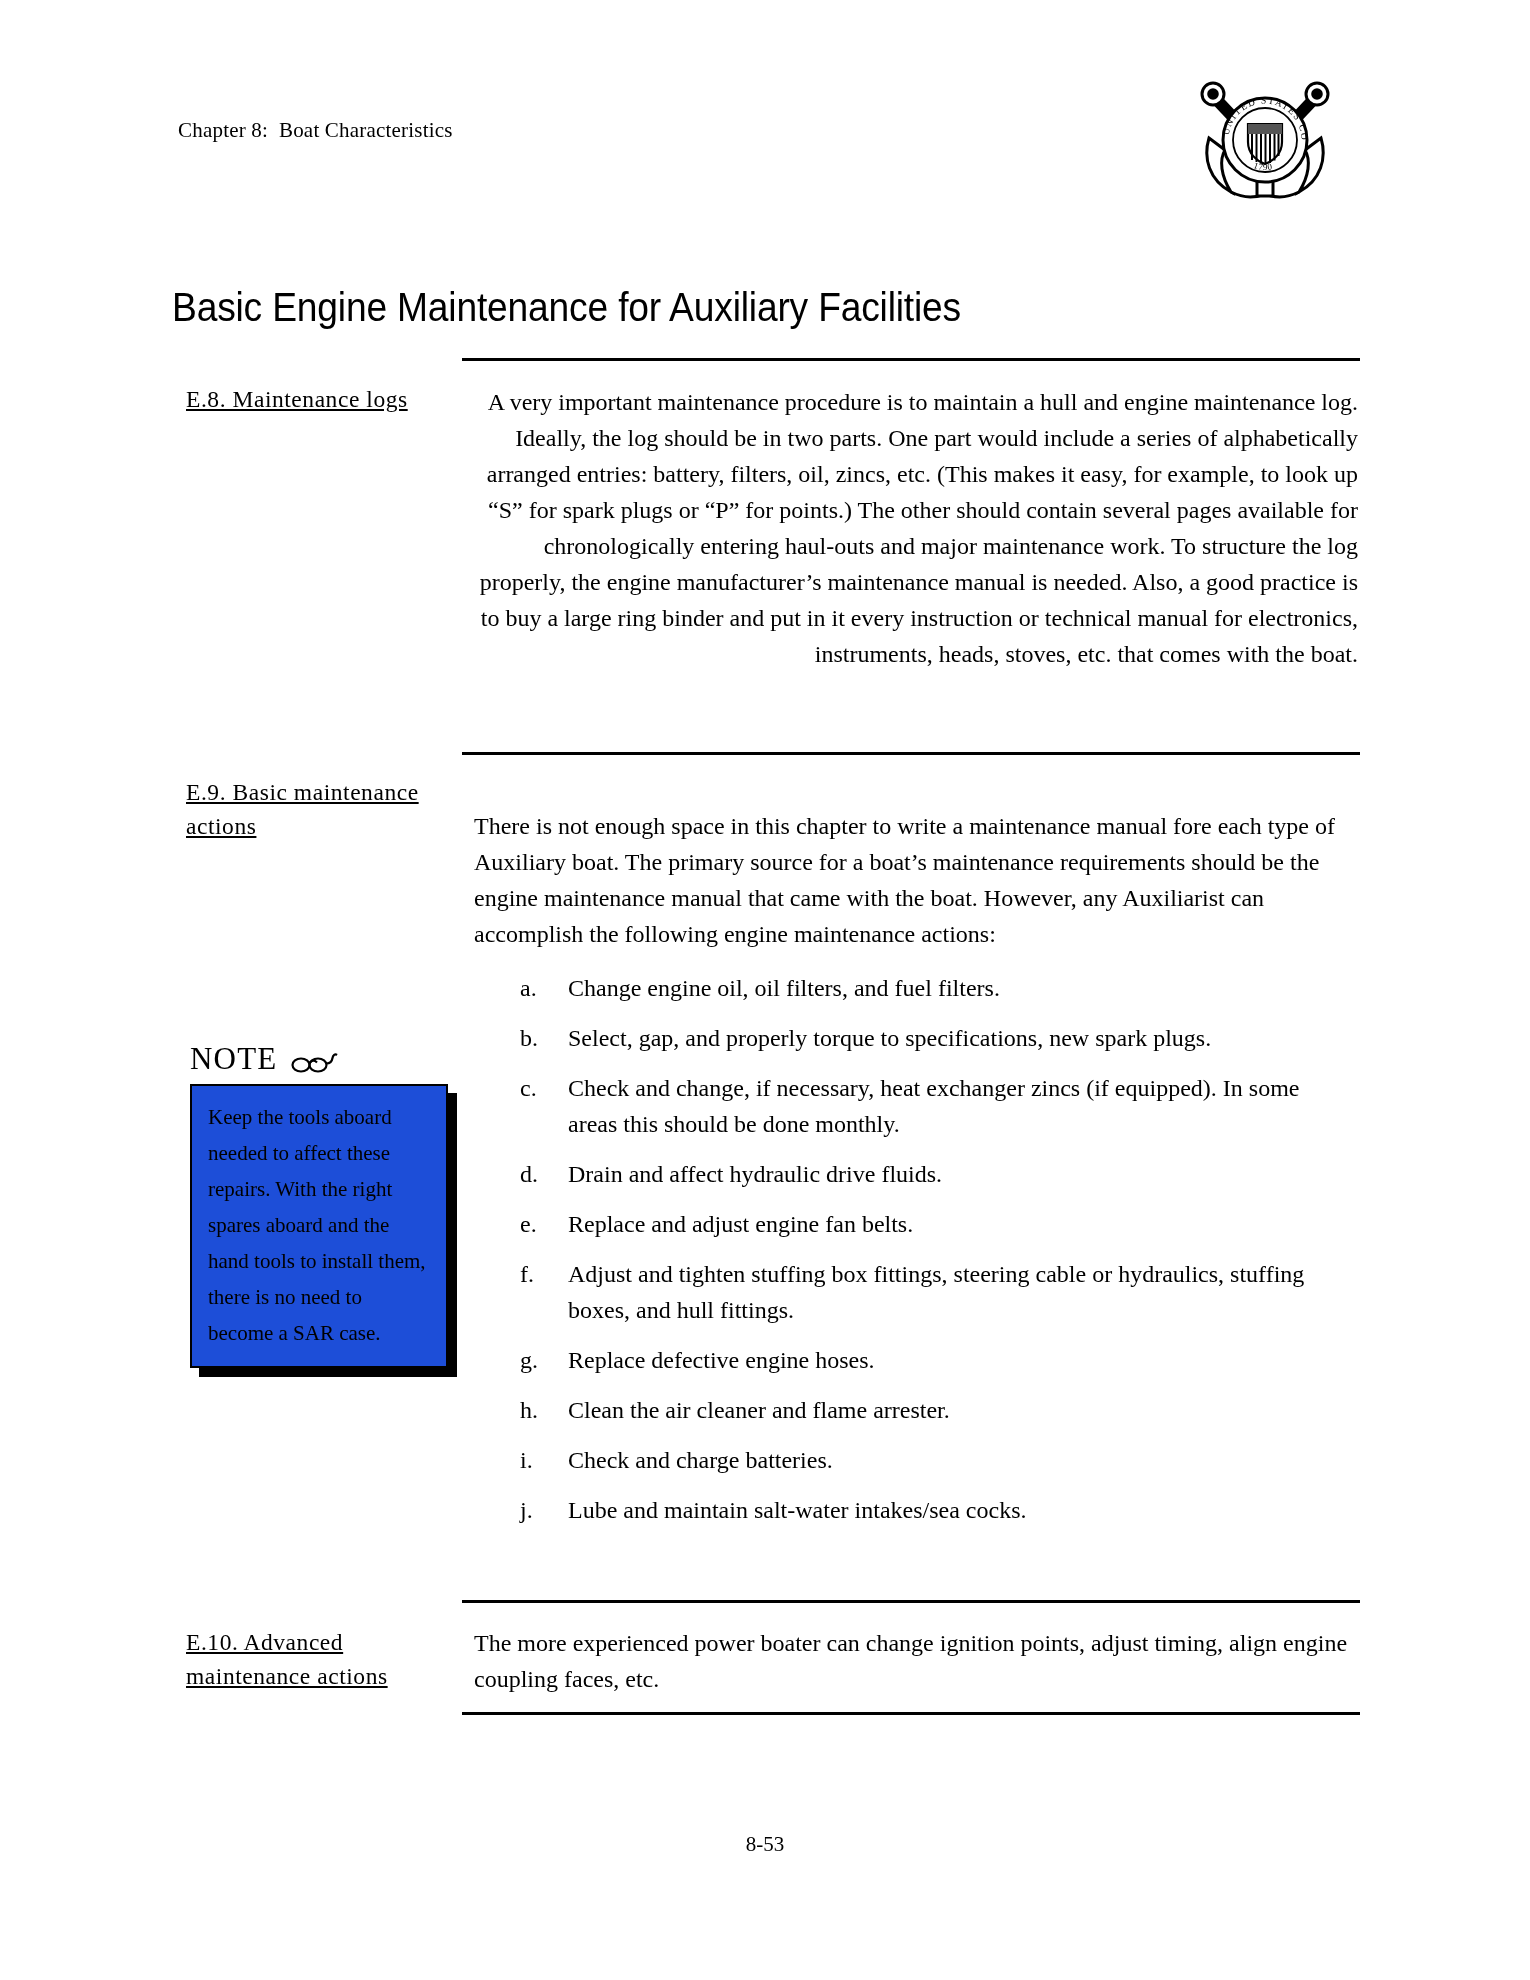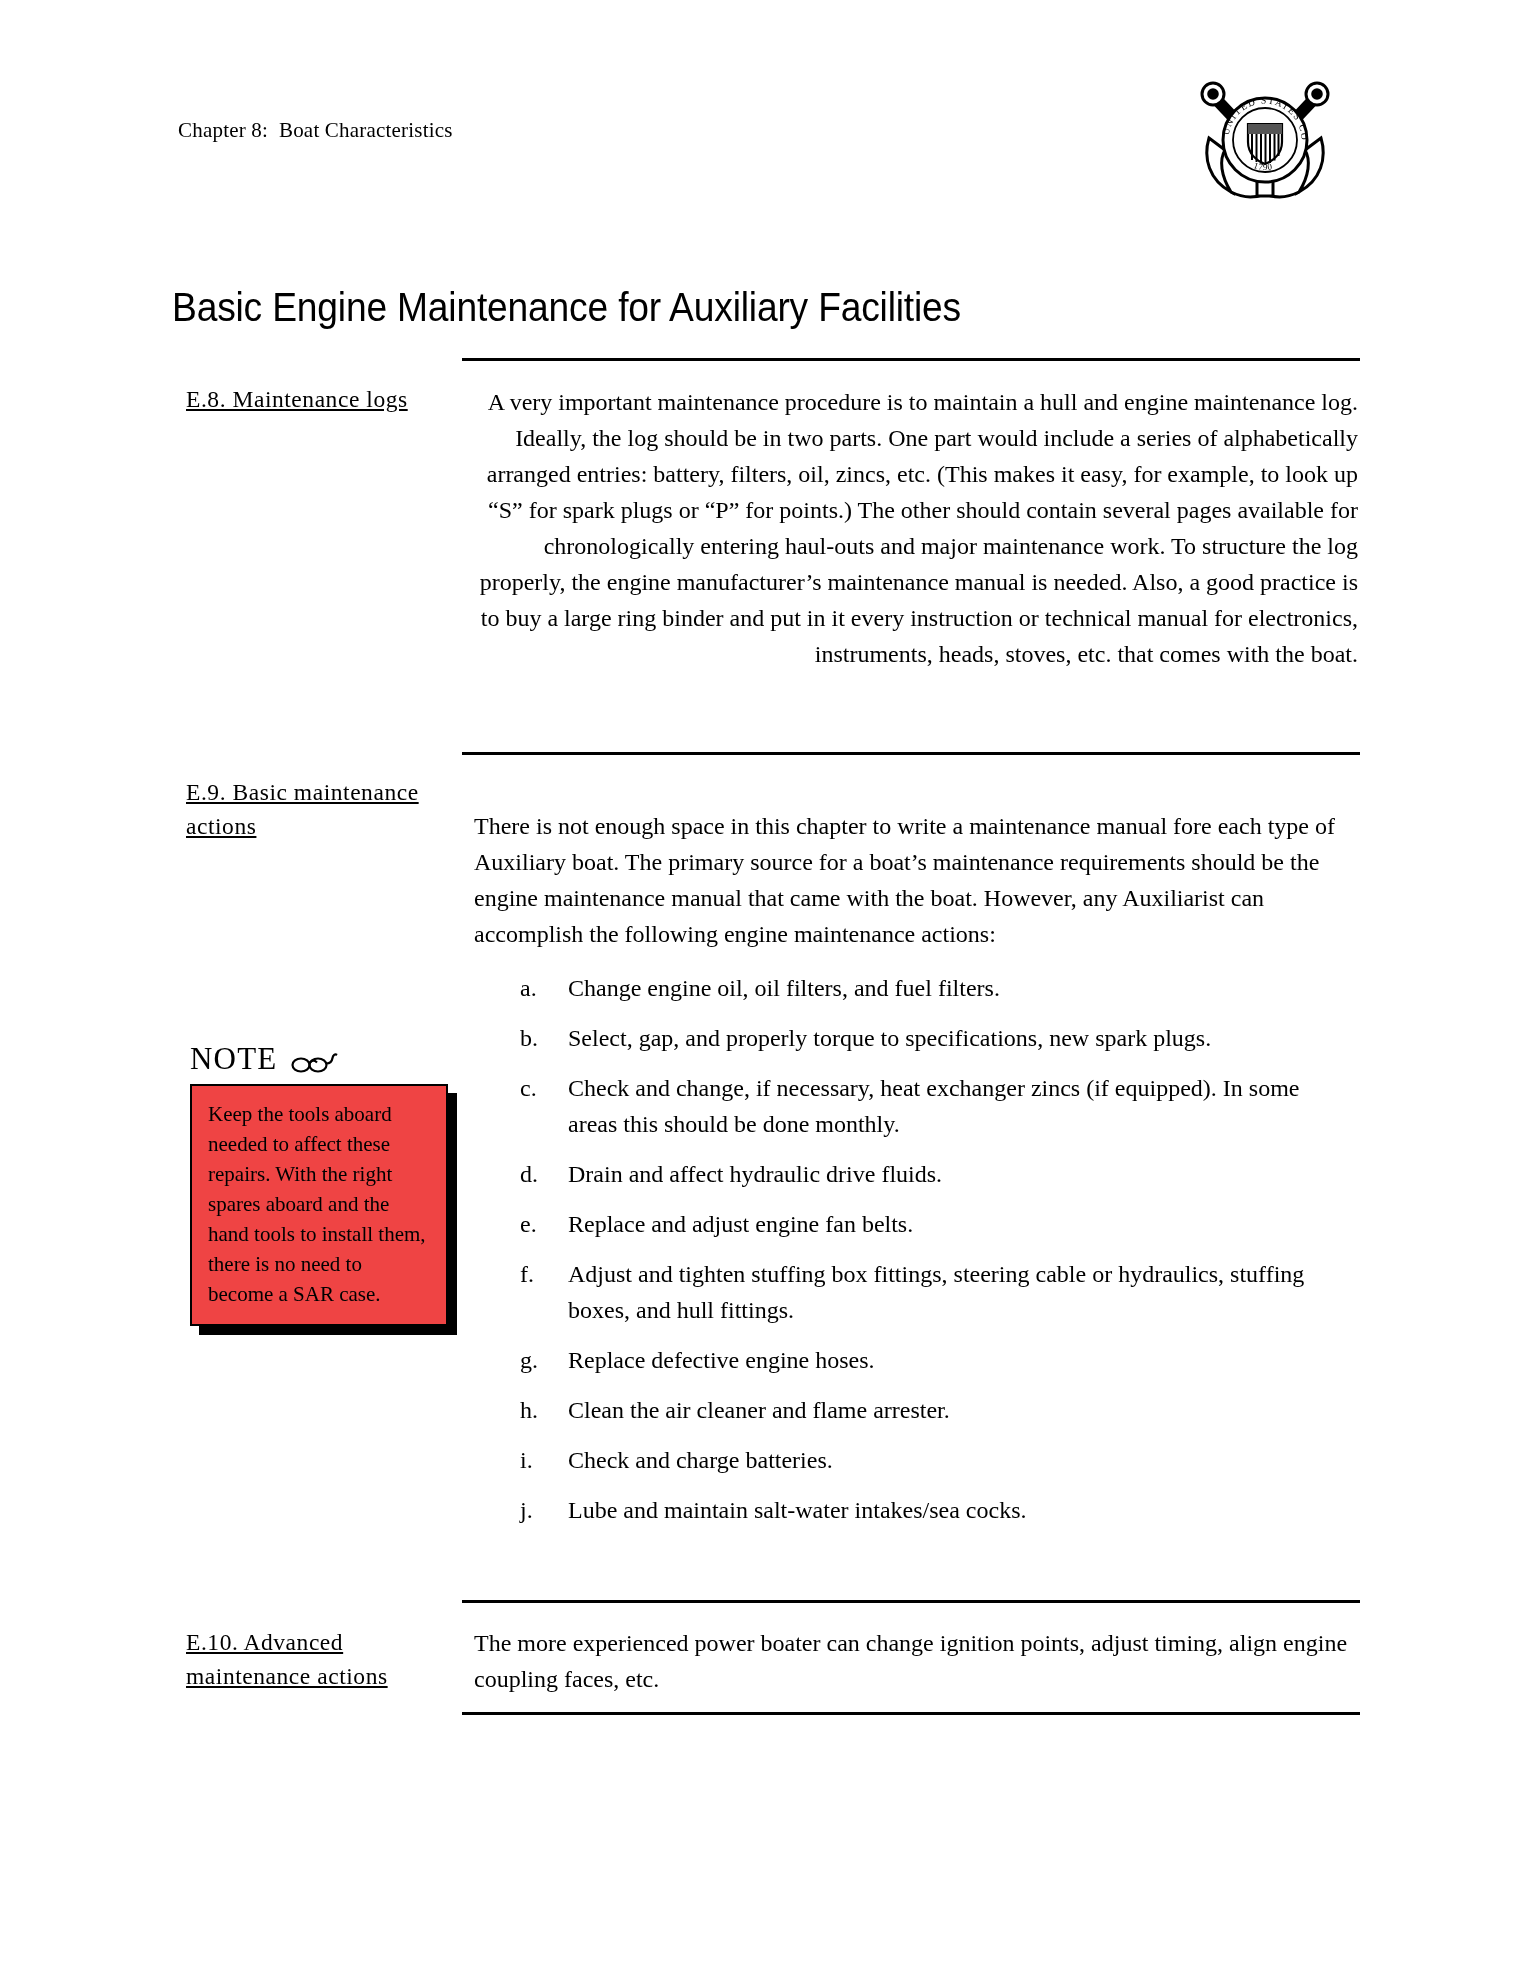--- a/index.html
+++ b/index.html
@@ -137,26 +137,26 @@
     position: absolute;
     left: 9px;
     top: 9px;
     width: 258px;
     height: 100%;
     background: #000;
   }
   .note-box {
     position: relative;
     border: 2.5px solid #000;
-    background: #ef4444;
+    background: #1d4ed8;
     padding: 13px 14px 15px 16px;
     box-sizing: border-box;
     width: 258px;
     font-size: 21px;
-    line-height: 30px;
+    line-height: 36px;
   }
 
   
   .footer {
     position: absolute;
     left: 0;
     top: 1832px;
     width: 1530px;
     text-align: center;
     font-size: 21px;
@@ -301,14 +301,15 @@
 
   <div class="block">
     <div class="rule" style="top:1600px;"></div>
     <div class="label" style="top:1625px;">E.10.  Advanced maintenance actions</div>
     <div class="body" style="top:1625px;">
       <p>The more experienced power boater can change ignition points, adjust timing, align engine coupling faces, etc.</p>
     </div>
     <div class="rule" style="top:1712px;"></div>
   </div>
 
+  <div class="footer">8-53</div>
 
 </div>
 
 </body></html>

